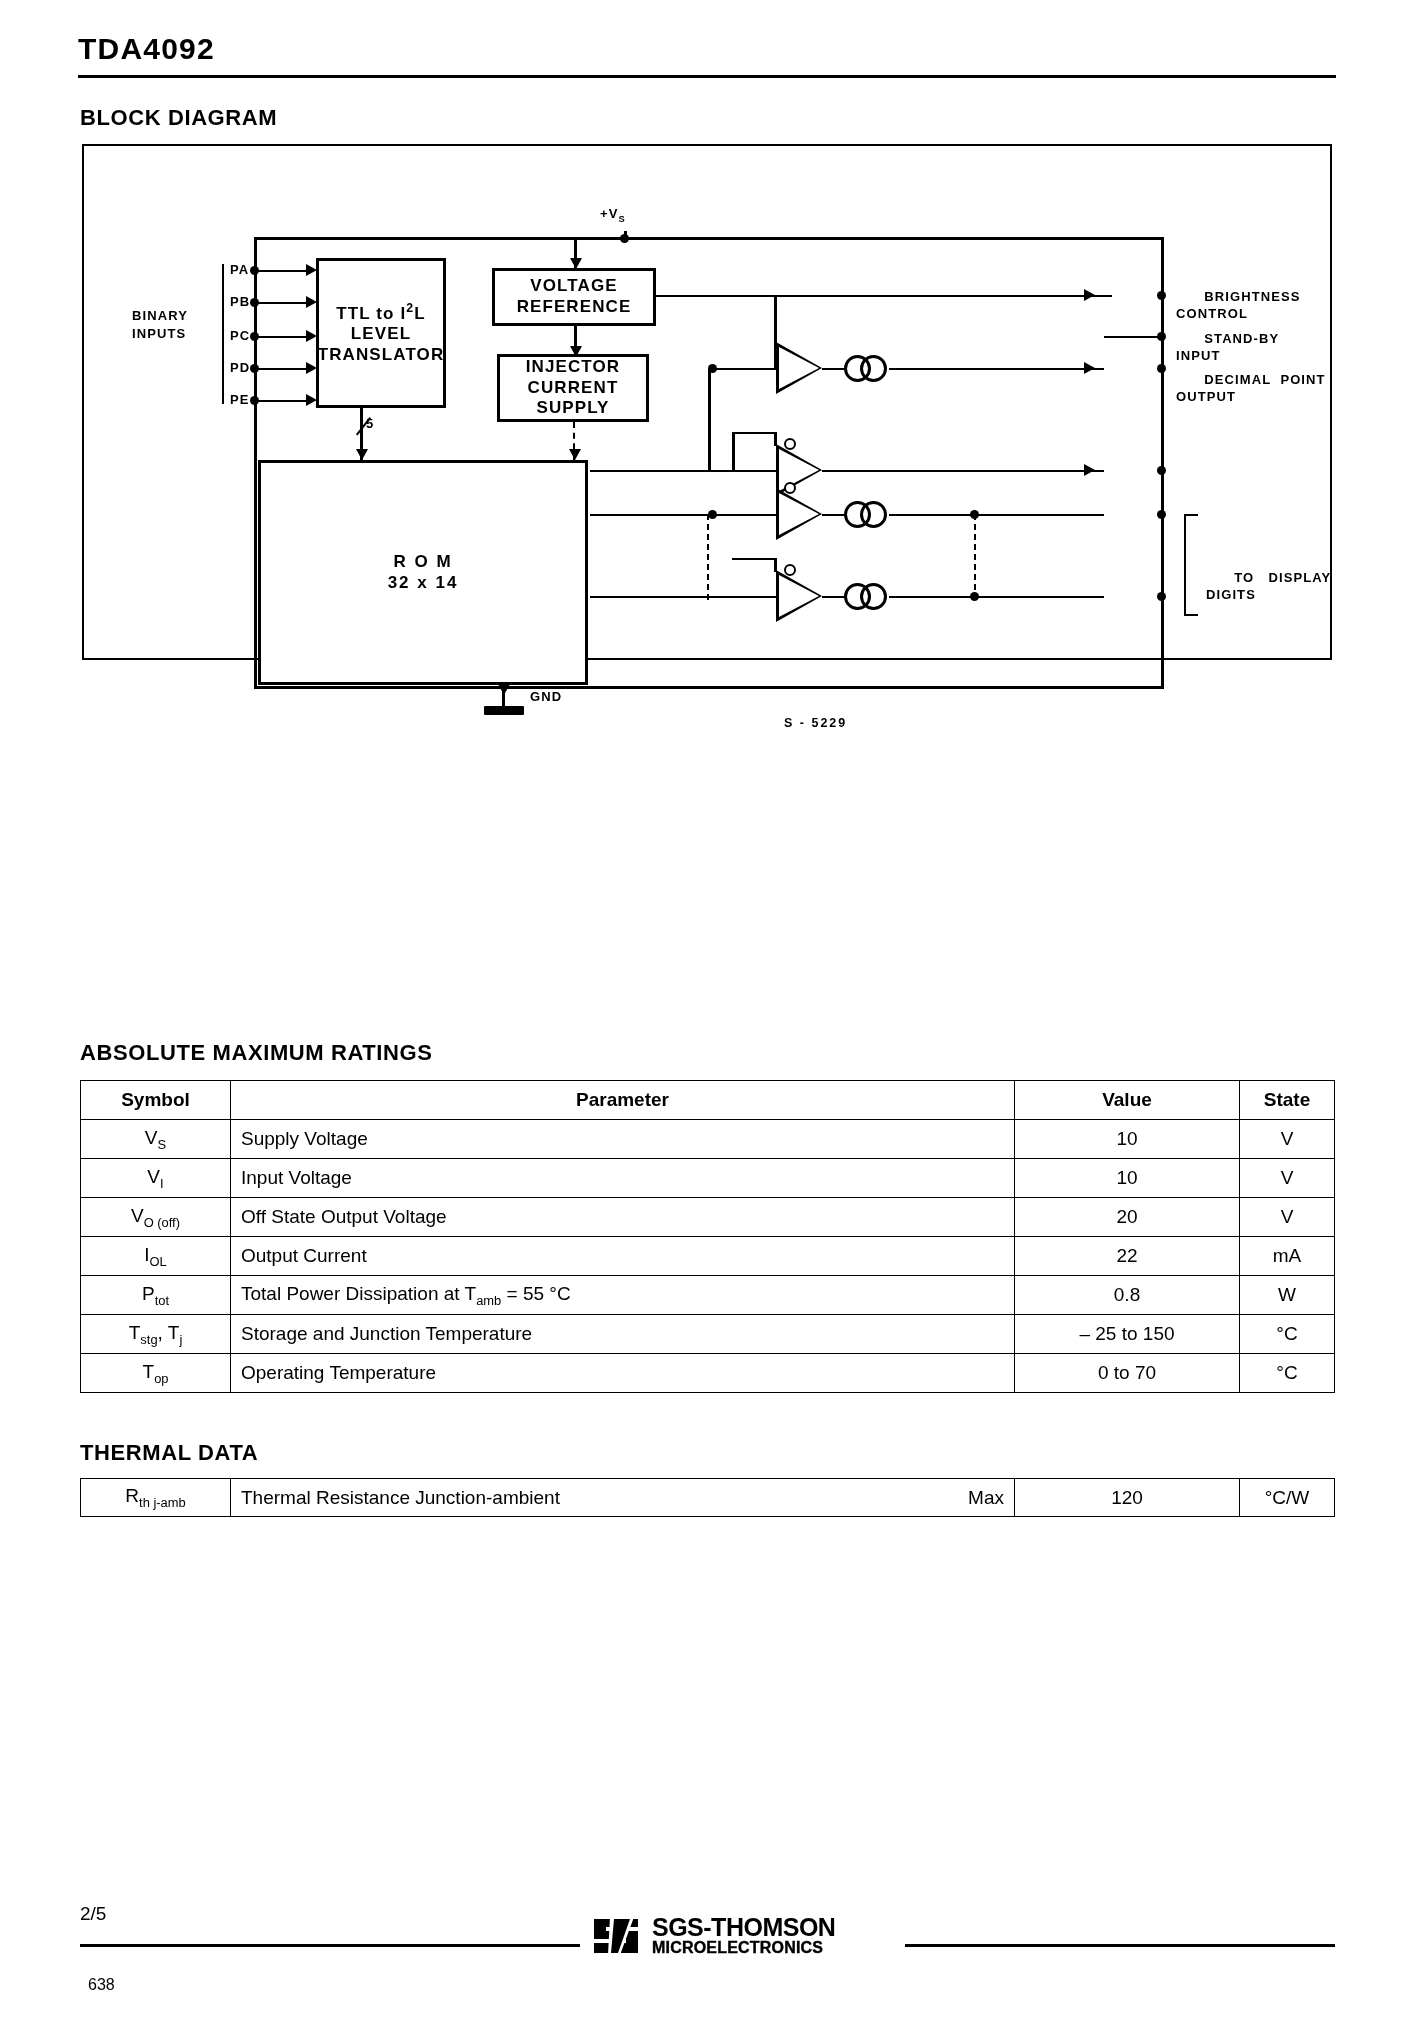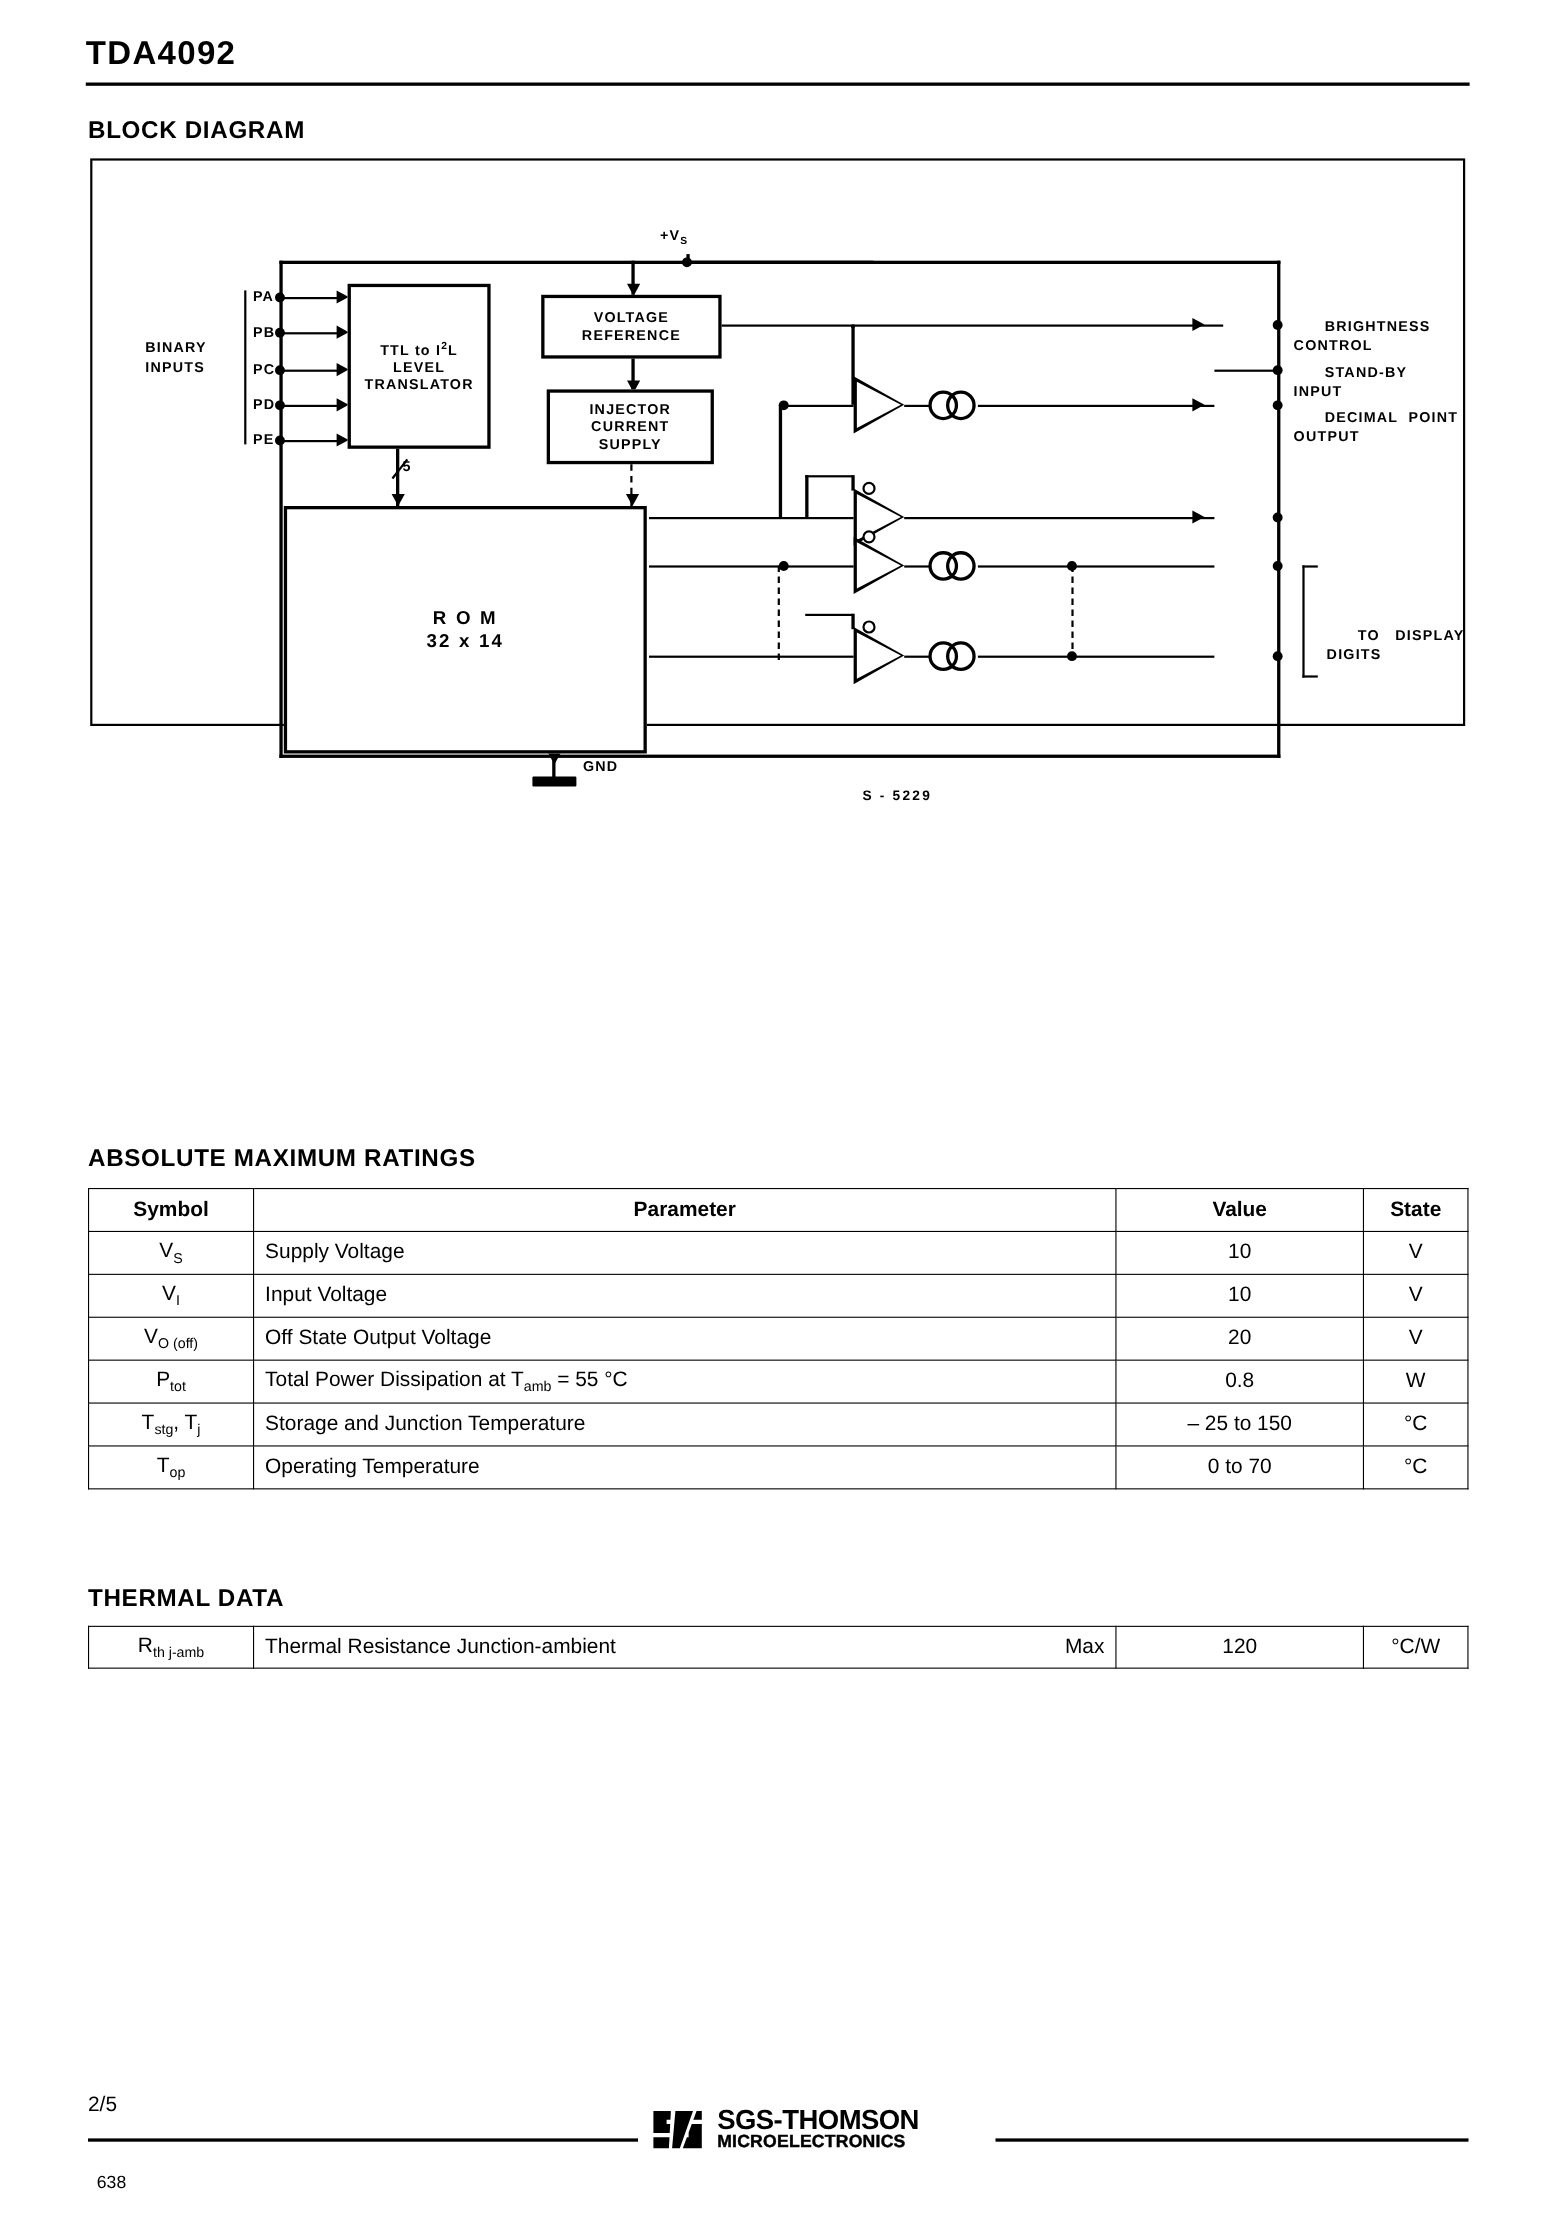--- a/index.html
+++ b/index.html
@@ -43,21 +43,21 @@
   .v { width:3px; }
   .hthin { height:2px; }
   .dot {
     position:absolute; width:9px; height:9px; background:#000;
     border-radius:50%;
   }
   .box {
     position:absolute; border:3px solid #000; background:#fff;
     display:flex; flex-direction:column; align-items:center;
     justify-content:center; text-align:center;
-    font-size:13px; font-weight:bold; letter-spacing:1.1px; line-height:1.22;
+    font-size:17px; font-weight:bold; letter-spacing:1.1px; line-height:1.22;
   }
   .lbl {
     position:absolute; font-size:13px; font-weight:bold;
     letter-spacing:1.1px; line-height:1.25; white-space:pre;
   }
   .lbl.sm { font-size:12.5px; }
   .pinlbl {
     position:absolute; font-size:13px; font-weight:bold; letter-spacing:1px;
   }
   .overline { text-decoration: overline; }
@@ -351,20 +351,26 @@
           <td class="val">10</td>
           <td class="uni">V</td>
         </tr>
         <tr>
           <td class="sym">V<sub>O (off)</sub></td>
           <td class="par">Off State Output Voltage</td>
           <td class="val">20</td>
           <td class="uni">V</td>
         </tr>
         <tr>
+          <td class="sym">I<sub>OL</sub></td>
+          <td class="par">Output Current</td>
+          <td class="val">22</td>
+          <td class="uni">mA</td>
+        </tr>
+        <tr>
           <td class="sym">P<sub>tot</sub></td>
           <td class="par">Total Power Dissipation at T<sub>amb</sub> = 55 °C</td>
           <td class="val">0.8</td>
           <td class="uni">W</td>
         </tr>
         <tr>
           <td class="sym">T<sub>stg</sub>, T<sub>j</sub></td>
           <td class="par">Storage and Junction Temperature</td>
           <td class="val">– 25 to 150</td>
           <td class="uni">°C</td>

